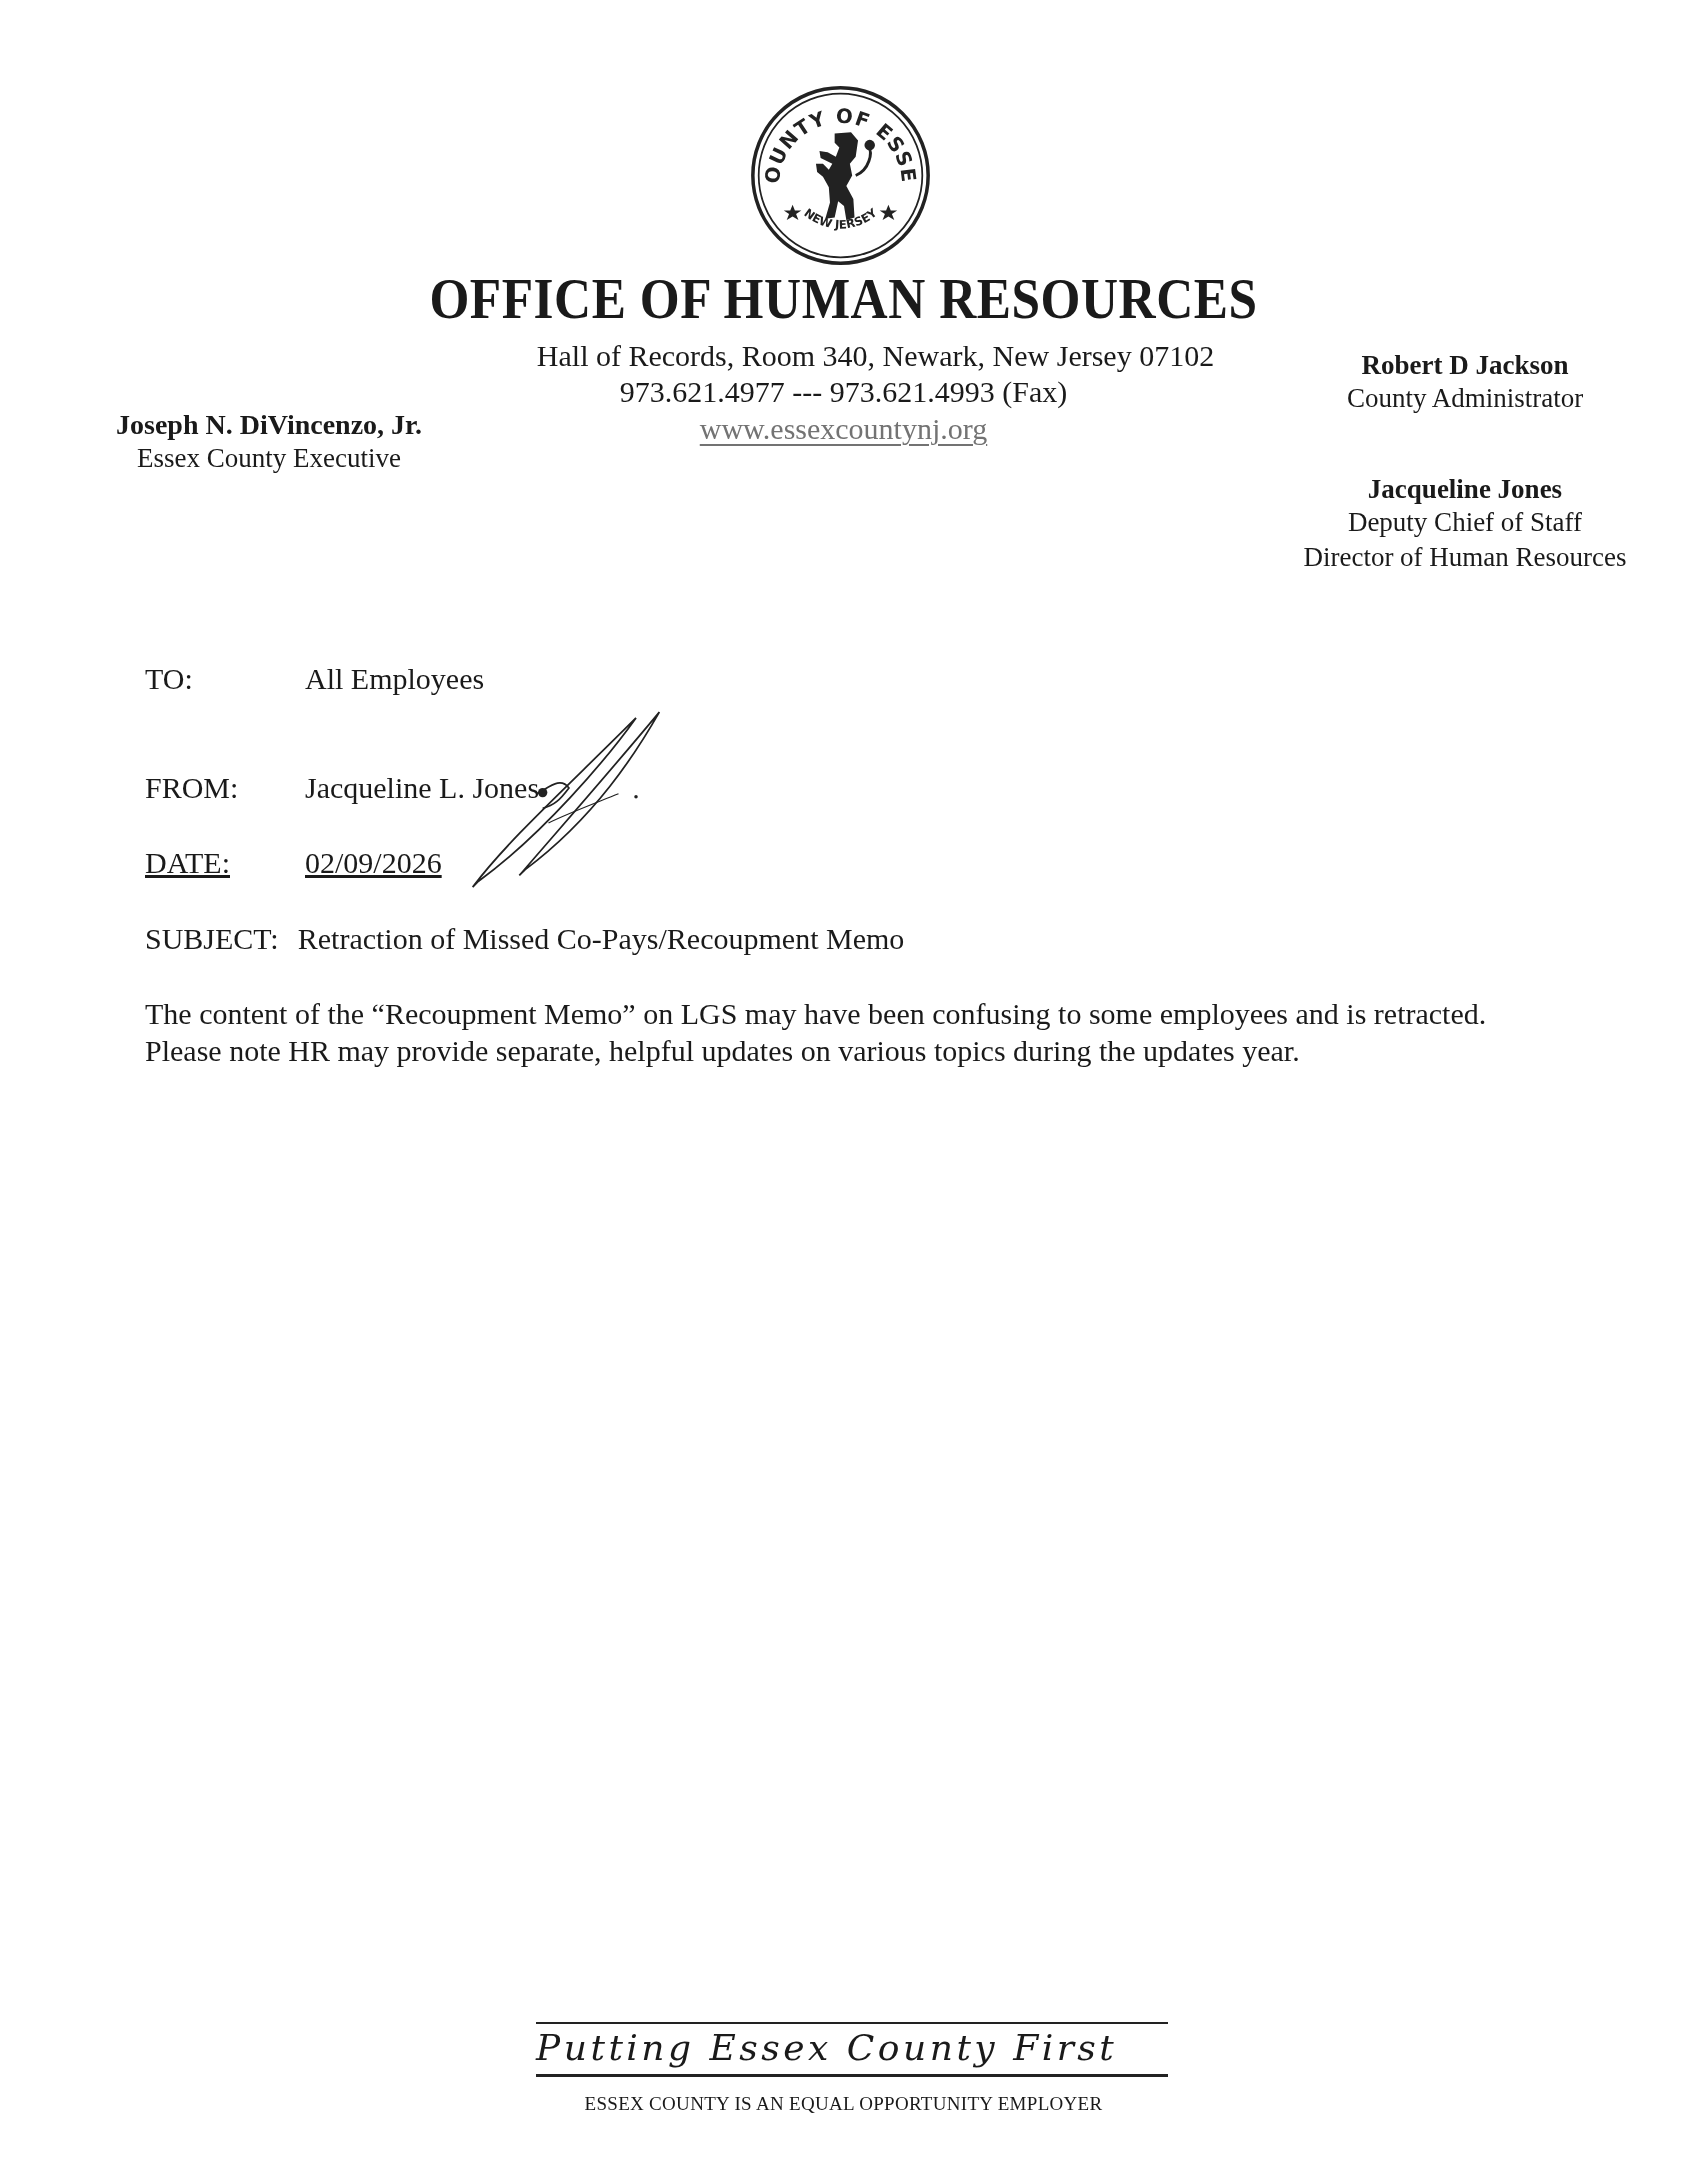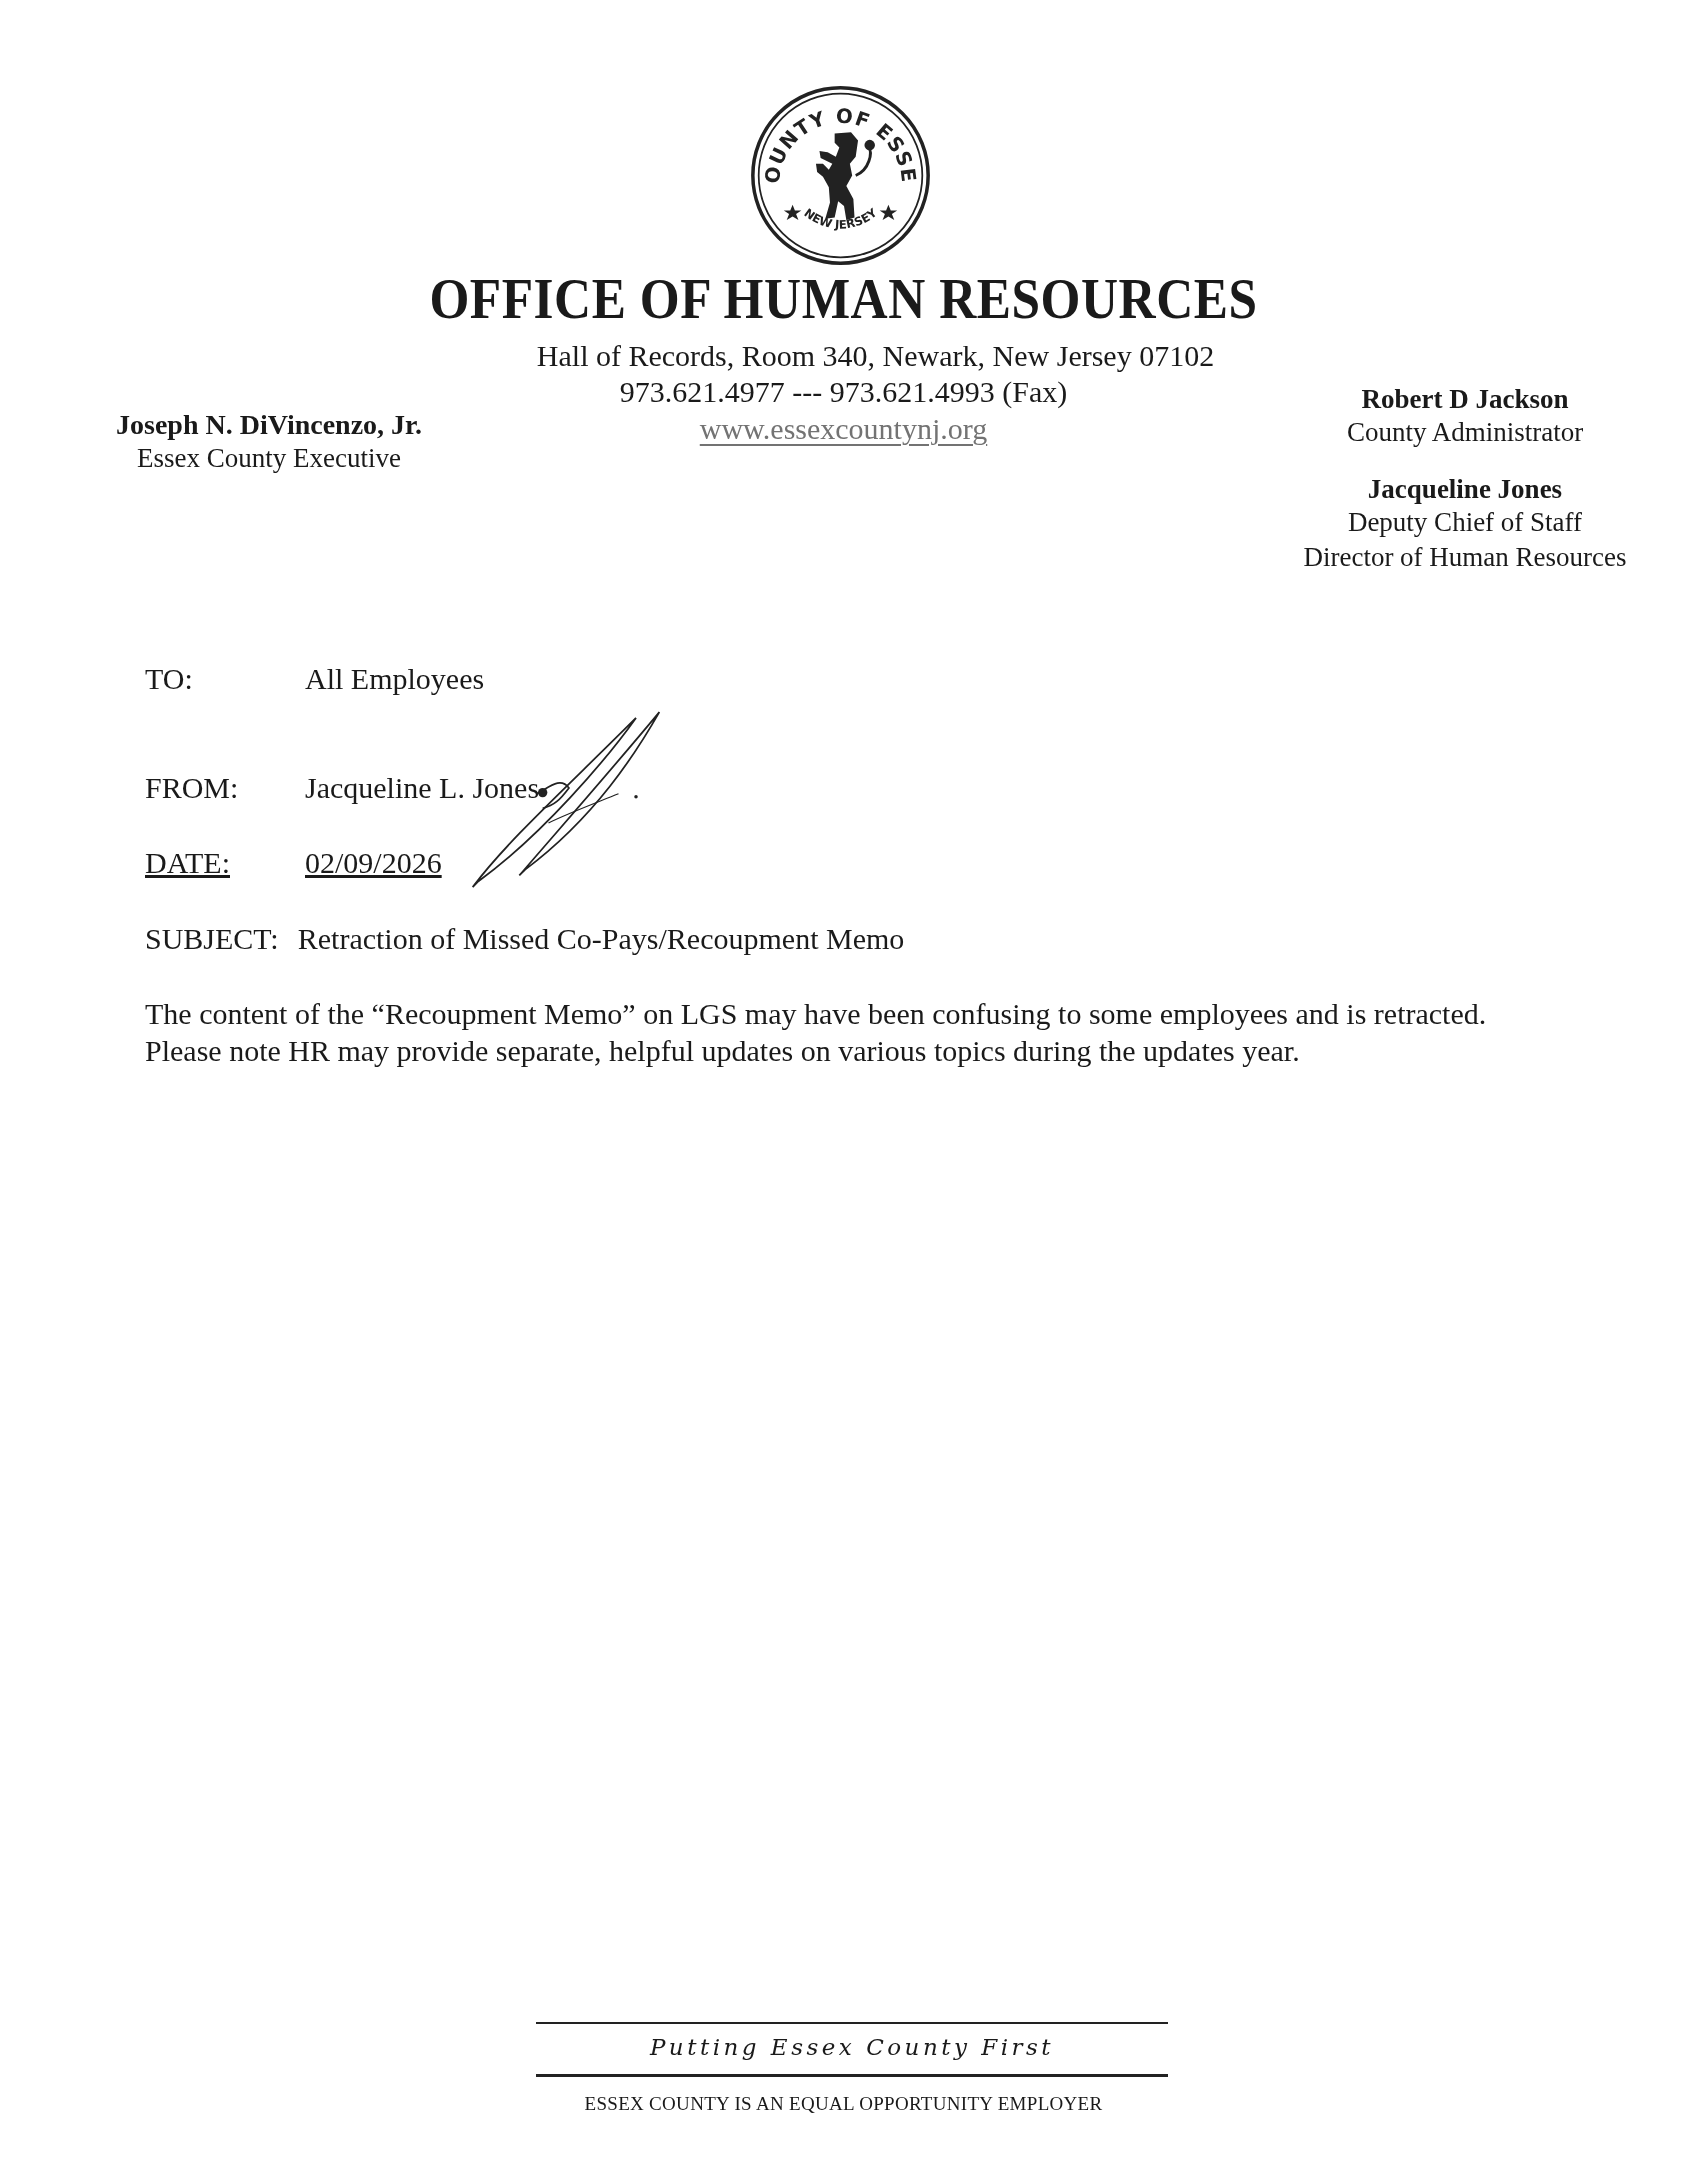--- a/index.html
+++ b/index.html
@@ -72,21 +72,21 @@
       text-align: center;
     }
     .right-block .name {
       font-size: 27px;
       font-weight: bold;
     }
     .right-block .role {
       font-size: 27px;
       line-height: 35px;
     }
-    .rb1 { top: 384px; }
+    .rb1 { top: 350px; }
     .rb2 { top: 474px; }
 
     .memo-label {
       position: absolute;
       left: 145px;
       font-size: 30px;
     }
     .memo-value {
       position: absolute;
       left: 305px;
@@ -121,24 +121,24 @@
     }
 
     .footer-slogan {
       position: absolute;
       left: 536px;
       top: 2022px;
       width: 632px;
       height: 50px;
       border-top: 2.3px solid #222;
       border-bottom: 3.5px solid #222;
-      text-align: center;
+      text-align: left;
       font-family: "DejaVu Serif", serif;
       font-style: italic;
-      font-size: 23px;
+      font-size: 36px;
       line-height: 47px;
       letter-spacing: 3.5px;
     }
     .footer-eeo {
       position: absolute;
       left: 0;
       width: 1687px;
       top: 2093px;
       text-align: center;
       font-size: 19px;

